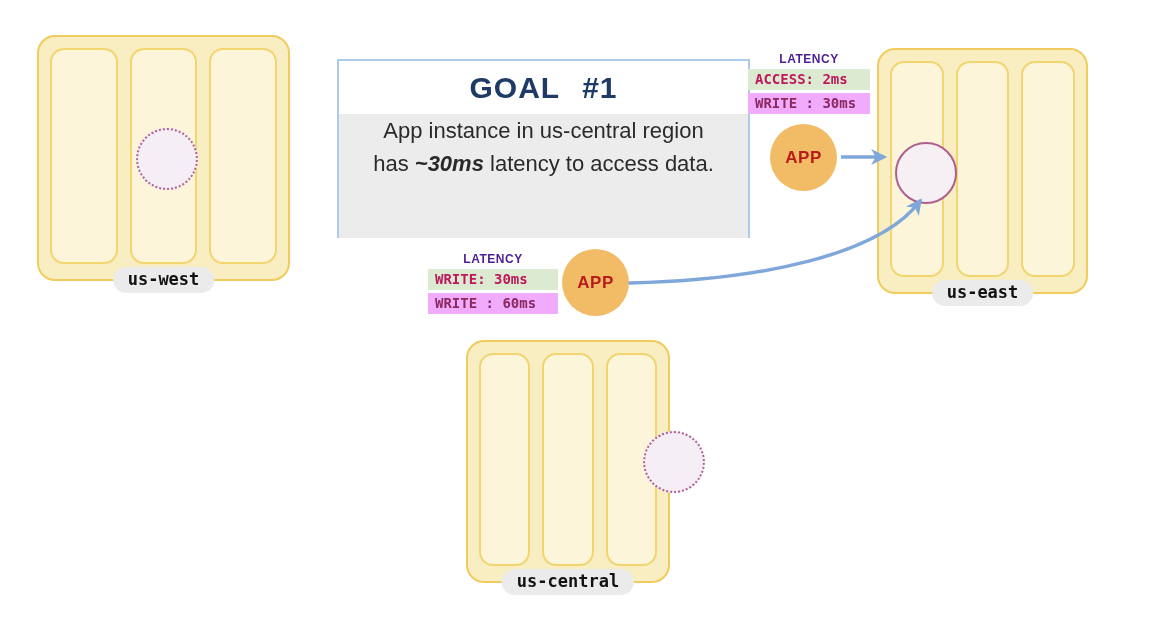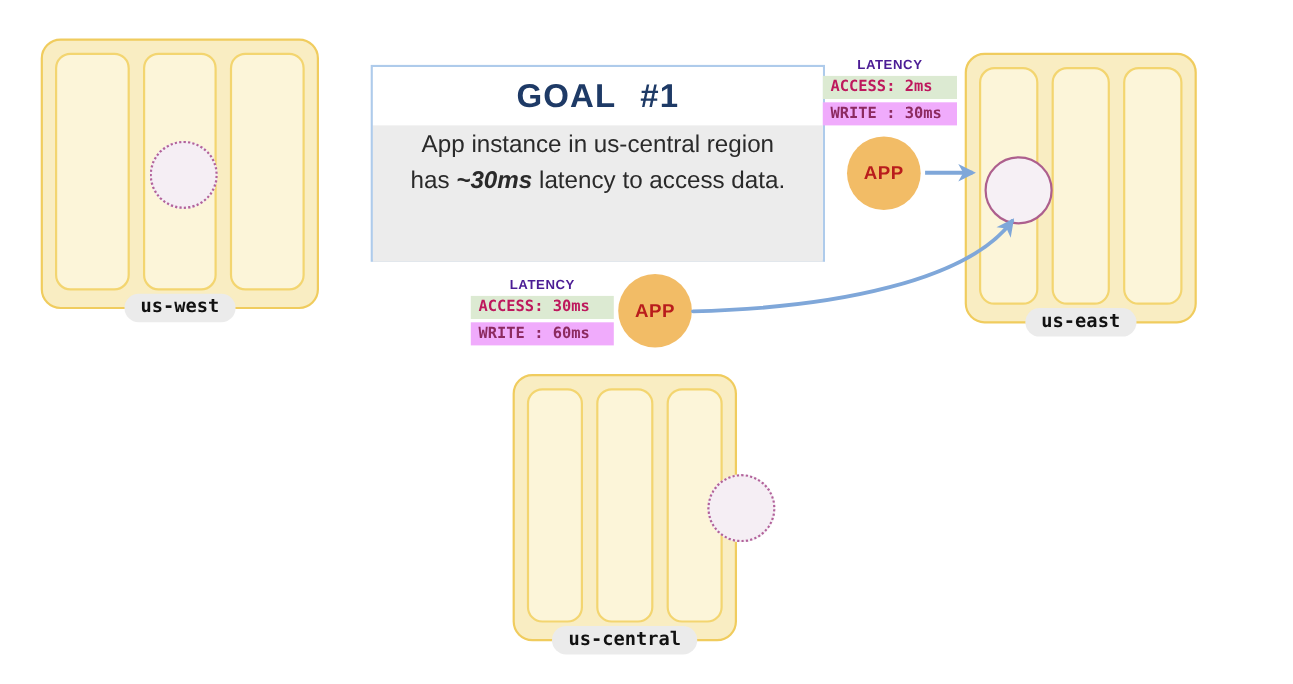--- a/index.html
+++ b/index.html
@@ -195,21 +195,21 @@
   </div>
 
   <div class="latency" style="left:748px; top:52px; width:122px;">
     <div class="latency-title">LATENCY</div>
     <div class="badge access">ACCESS: 2ms</div>
     <div class="badge write">WRITE : 30ms</div>
   </div>
 
   <div class="latency" style="left:428px; top:252px; width:130px;">
     <div class="latency-title">LATENCY</div>
-    <div class="badge access">ACCESS: 30ms</div>
+    <div class="badge access">WRITE: 30ms</div>
     <div class="badge write">WRITE : 60ms</div>
   </div>
 
   <div class="app-circle" style="left:770px; top:124px;">
     <span>APP</span>
   </div>
   <div class="app-circle" style="left:562px; top:249px;">
     <span>APP</span>
   </div>
 

